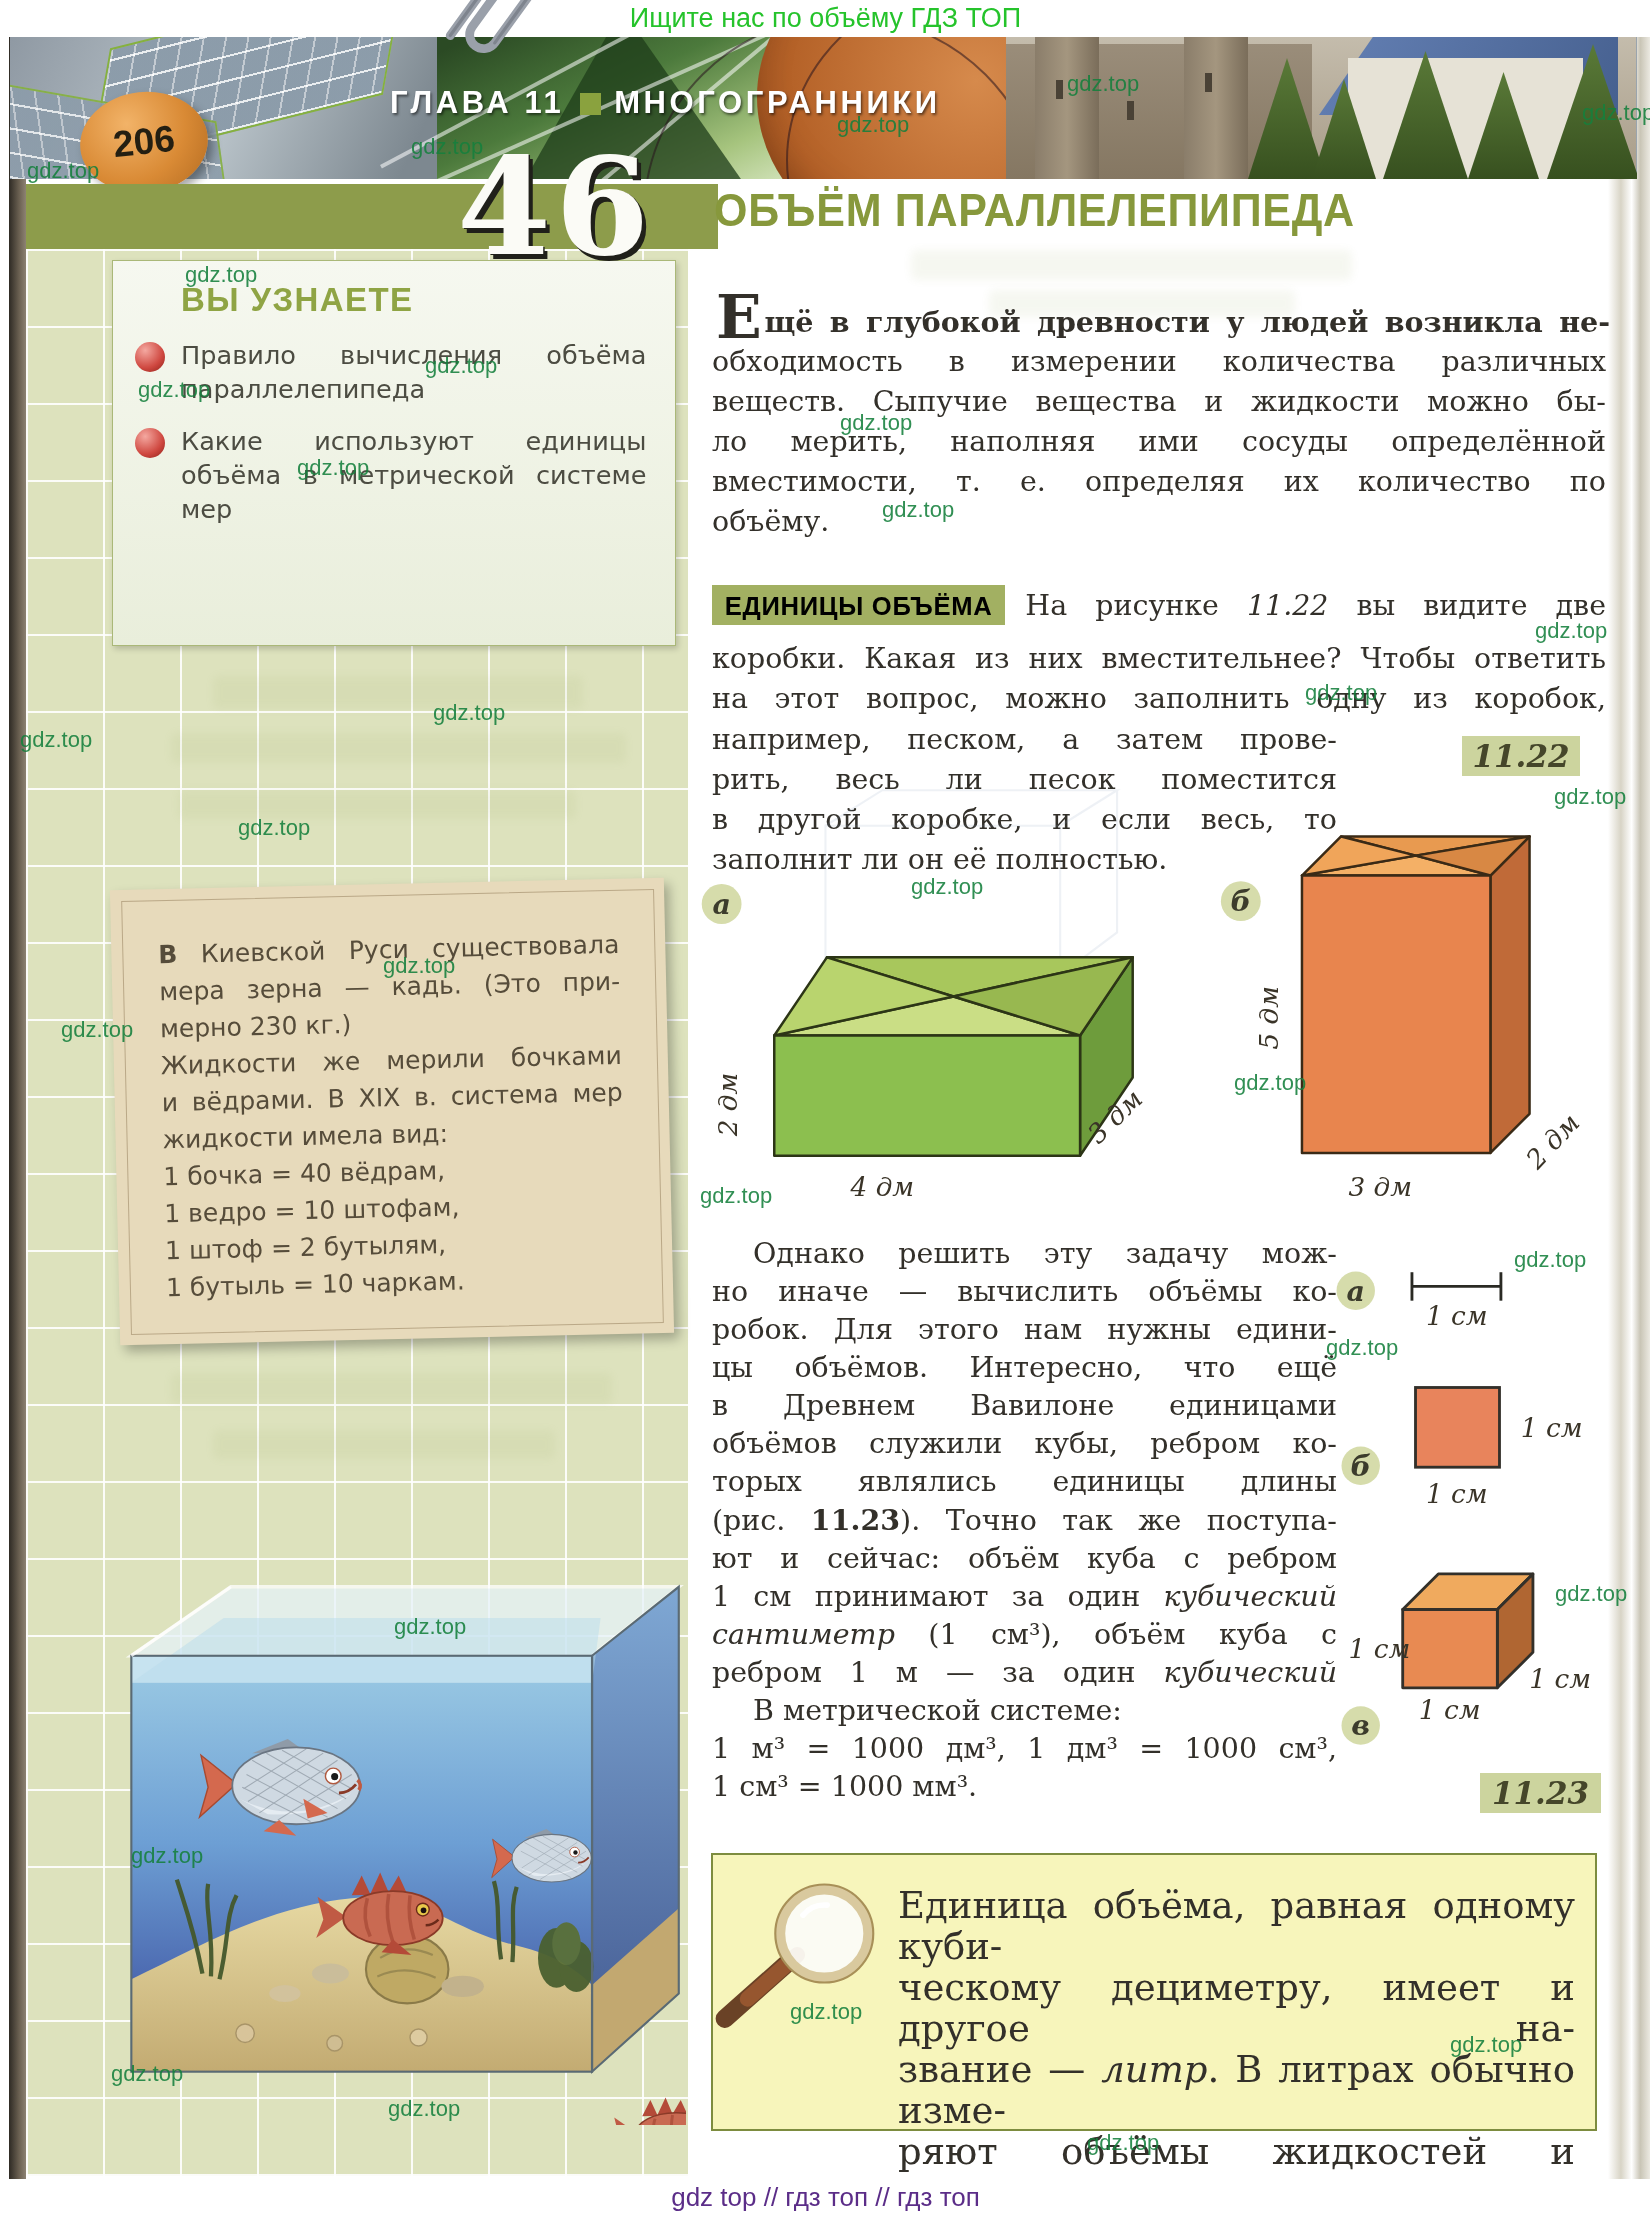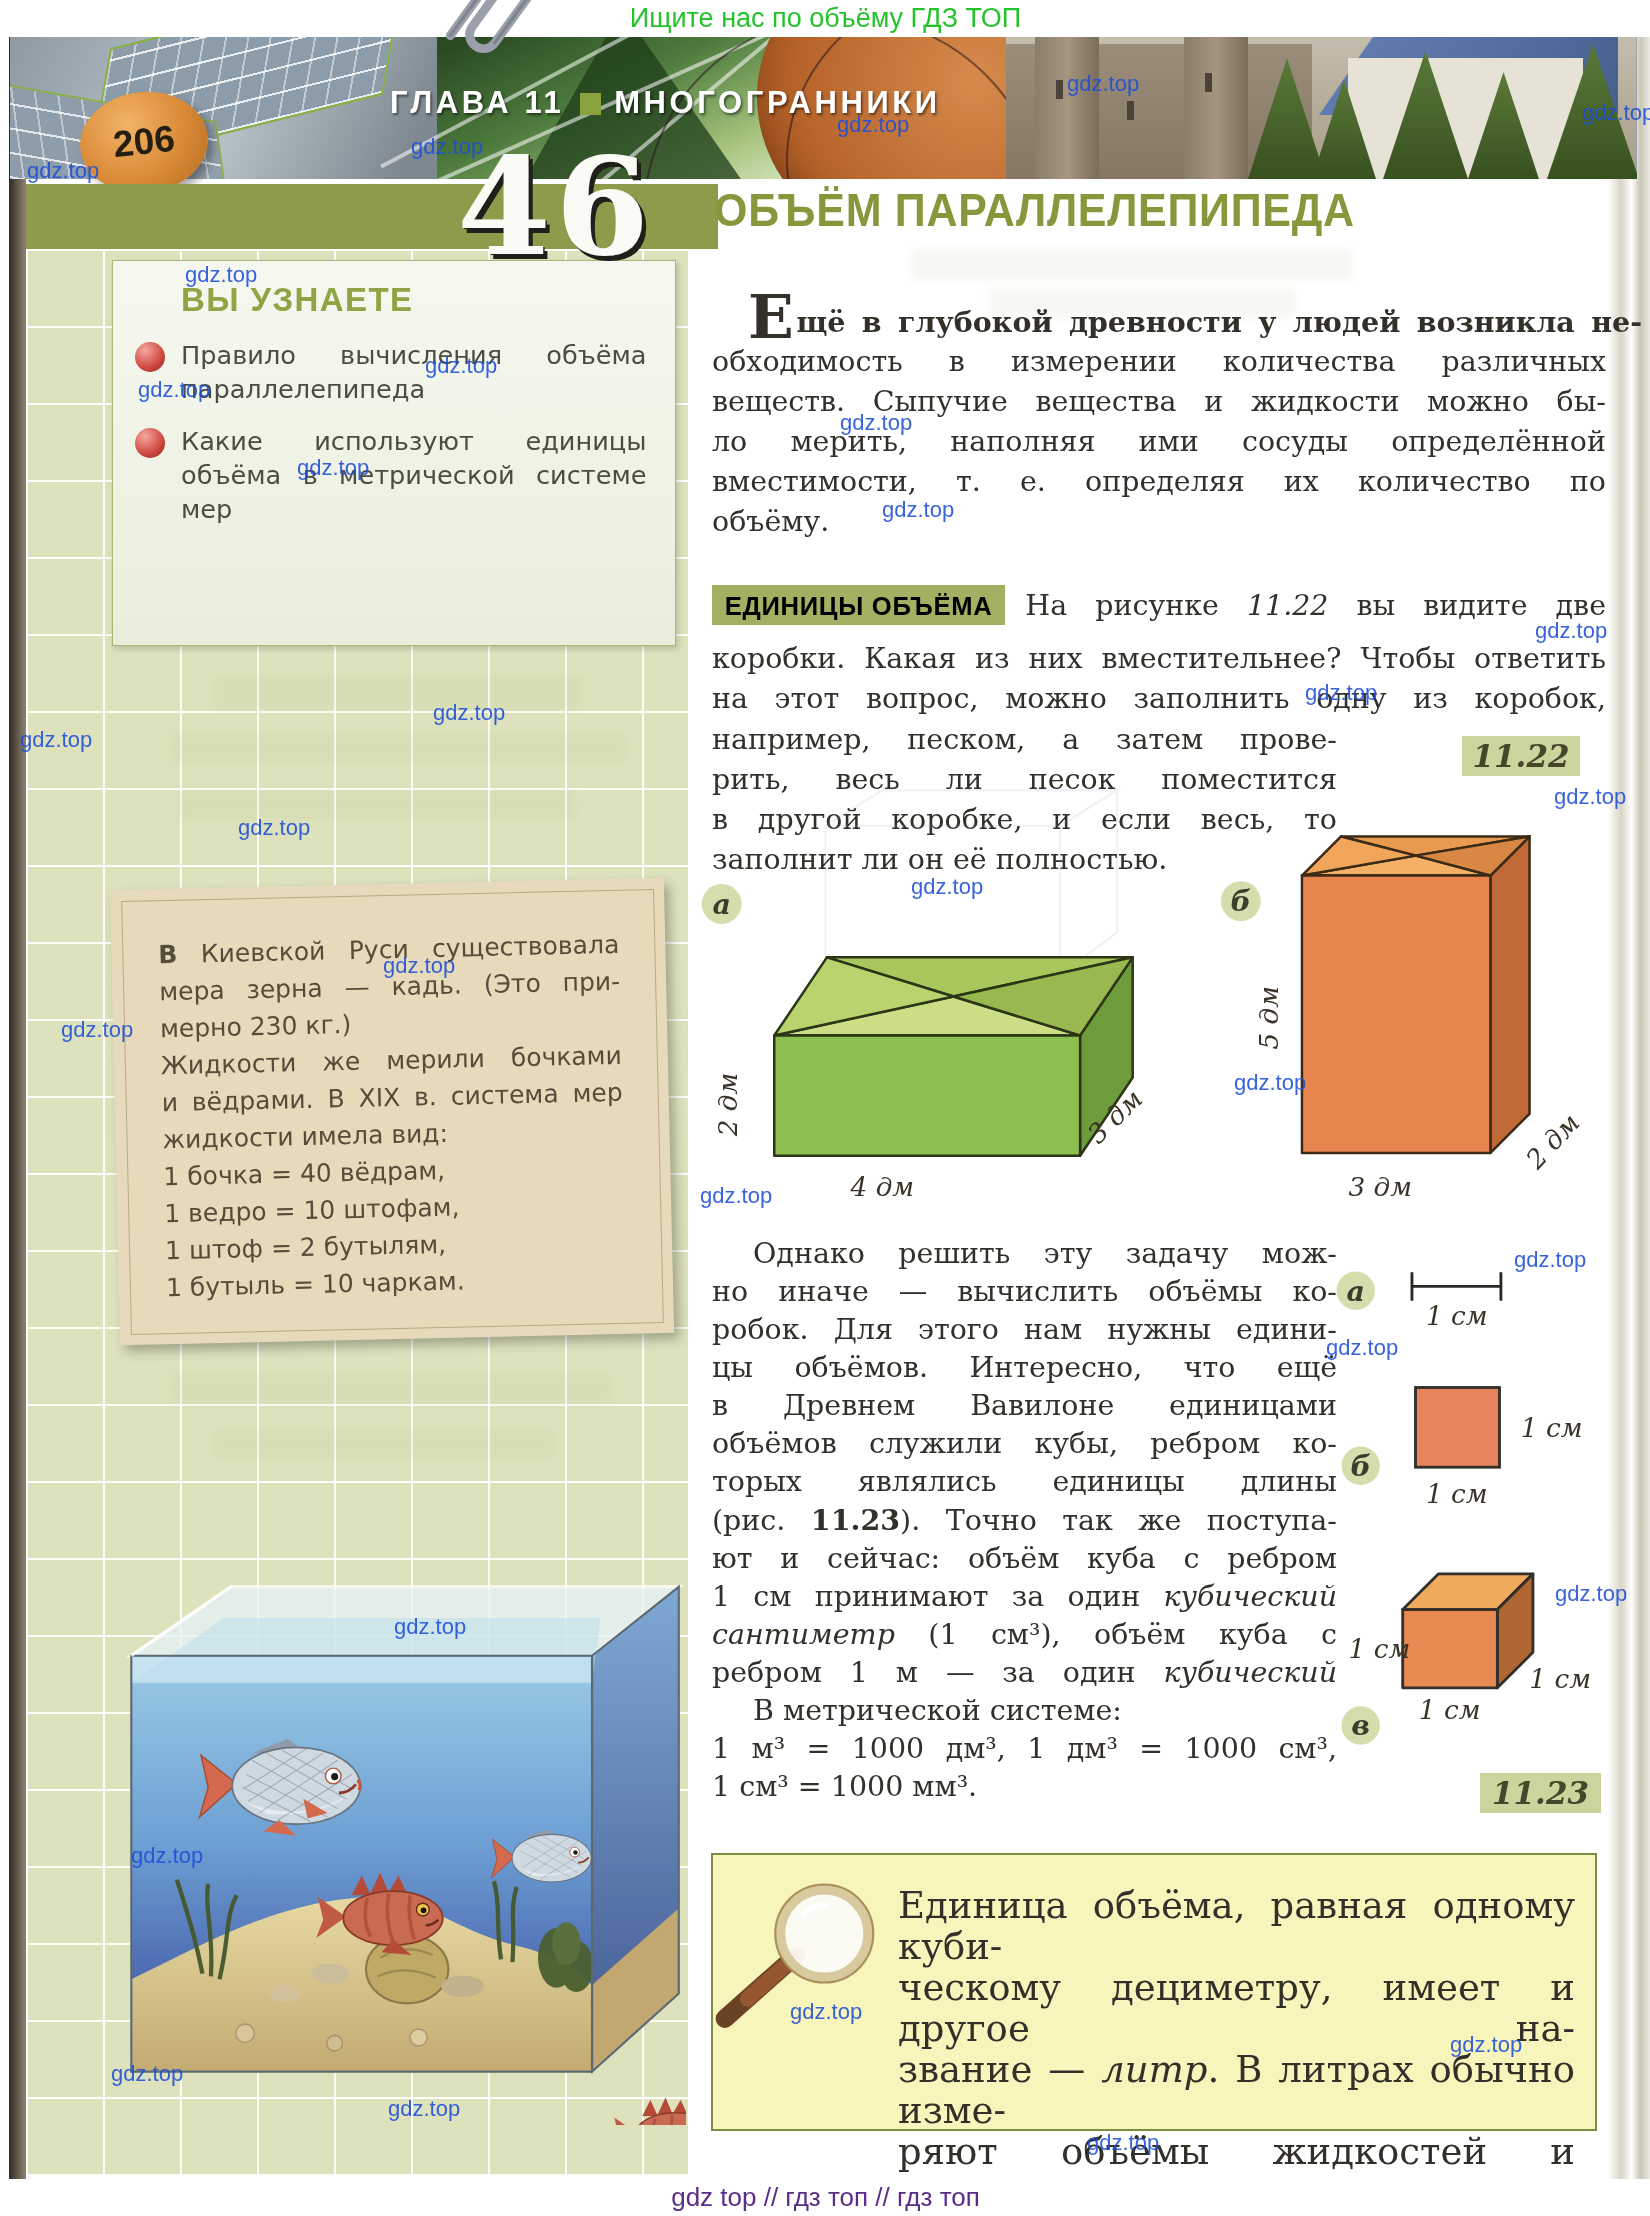--- a/index.html
+++ b/index.html
@@ -77,21 +77,21 @@
   .cardlines{position:absolute;left:47px;top:47px;width:461px;}
   .cardlines .tl{font:25px/37px "DejaVu Sans",sans-serif;color:#564c3a;}
   .clip{position:absolute;left:433px;top:-77px;width:135px;height:164px;transform:rotate(36deg);}
   
   .aqua{position:absolute;left:117px;top:1574px;width:569px;height:551px;}
   
   .tl{font:28.5px/40px "DejaVu Serif",serif;color:#33302a;text-align:justify;text-align-last:justify;}
   .flush{text-align-last:left;}
   .ind{text-indent:41px;}
   .col{position:absolute;}
-  #intro{left:748px;top:302px;width:894px;}
+  #intro{left:716px;top:302px;width:894px;}
   #intro .tl:last-child{font-weight:bold;}
   .dropcap{font-size:60px;font-weight:bold;line-height:0;vertical-align:-5.7px;margin-right:2.8px;}
   #unitsWide{left:712px;top:585px;width:894px;}
   #unitsNarrow{left:712px;top:704px;width:625px;}
   .inline-badge{display:inline-block;background:#a2b062;color:#000000;
         font:bold 25.6px/1 "Liberation Sans",sans-serif;padding:8.5px 12.8px 6.4px;margin-right:20px;letter-spacing:0.7px;}
   #middle{left:712px;top:1235px;width:625px;}
   #middle .tl{line-height:38px;}
   .fig-badge{position:absolute;background:#ccd49e;color:#45462a;text-align:center;
         font:bold italic 31px/40px "DejaVu Serif",serif;}
@@ -102,21 +102,21 @@
            border:2.1px solid #7d8c3f;}
   #calloutLines{position:absolute;left:185px;top:30px;width:677px;}
   #calloutLines .tl{font-size:37px;line-height:41px;}
   .mag{position:absolute;left:-8.5px;top:12.8px;width:213px;height:185px;}
   
   .figsvg{position:absolute;pointer-events:none;}
   .dim{font:italic 37px "DejaVu Serif",serif;fill:#3a3428;}
   .circ{fill:#d6dcab;}
   .circ-t{font:italic bold 40px "DejaVu Serif",serif;fill:#3c3c2c;}
   
-  .wm{position:absolute;font:22px "Liberation Sans",sans-serif;color:#1d4ed8;opacity:.88;white-space:nowrap;}
+  .wm{position:absolute;font:22px "Liberation Sans",sans-serif;color:#15803d;opacity:.88;white-space:nowrap;}
   .footer{position:absolute;left:0;top:2179px;width:1651px;height:38px;background:#fff;text-align:center;}
   .footer span{font:26px/36px "Liberation Sans",sans-serif;color:#5b2d88;font-weight:500;}
 </style>
 </head>
 <body>
 
 <div id="page">
 
   <div class="banner">
     <span>Ищите нас по объёму ГДЗ ТОП</span>

